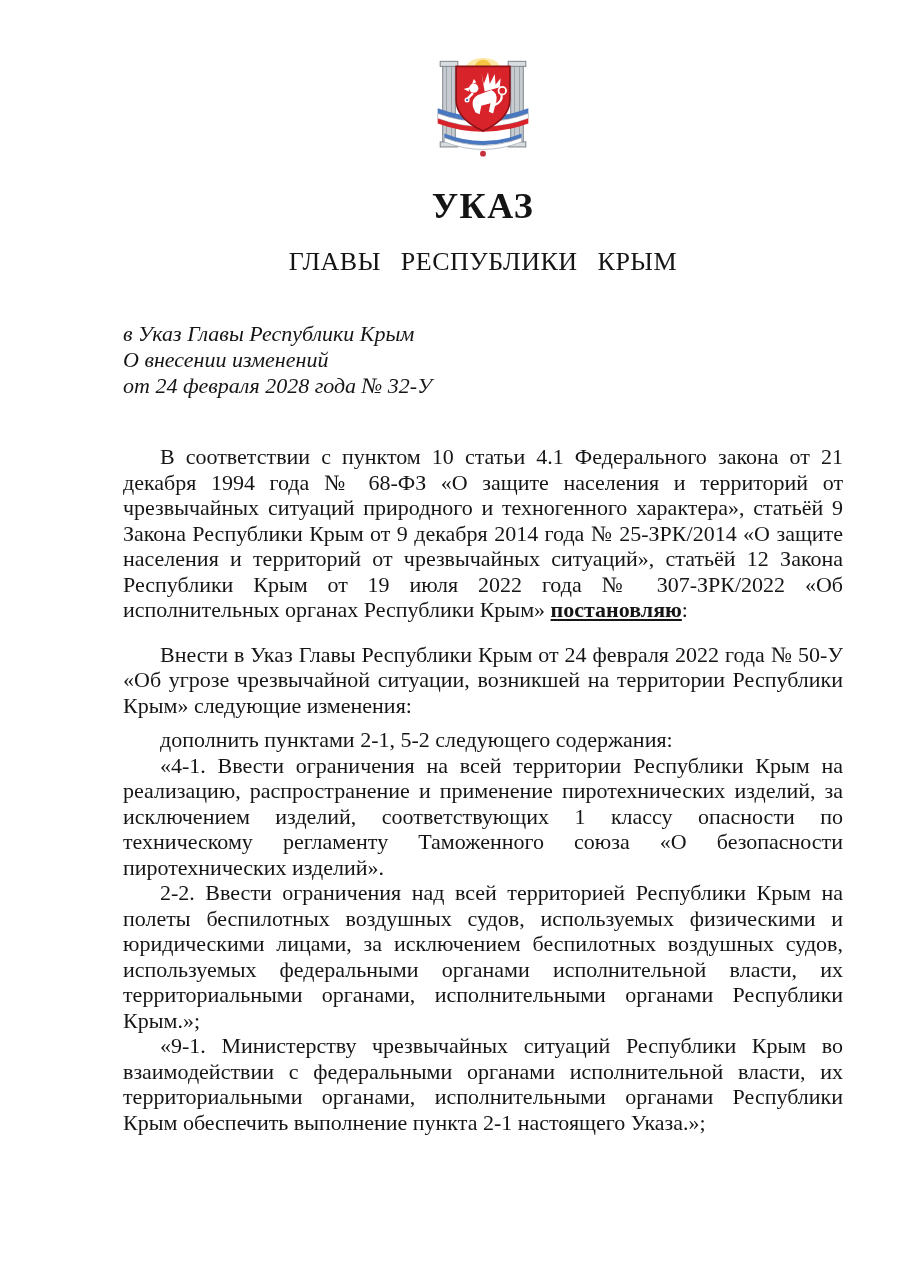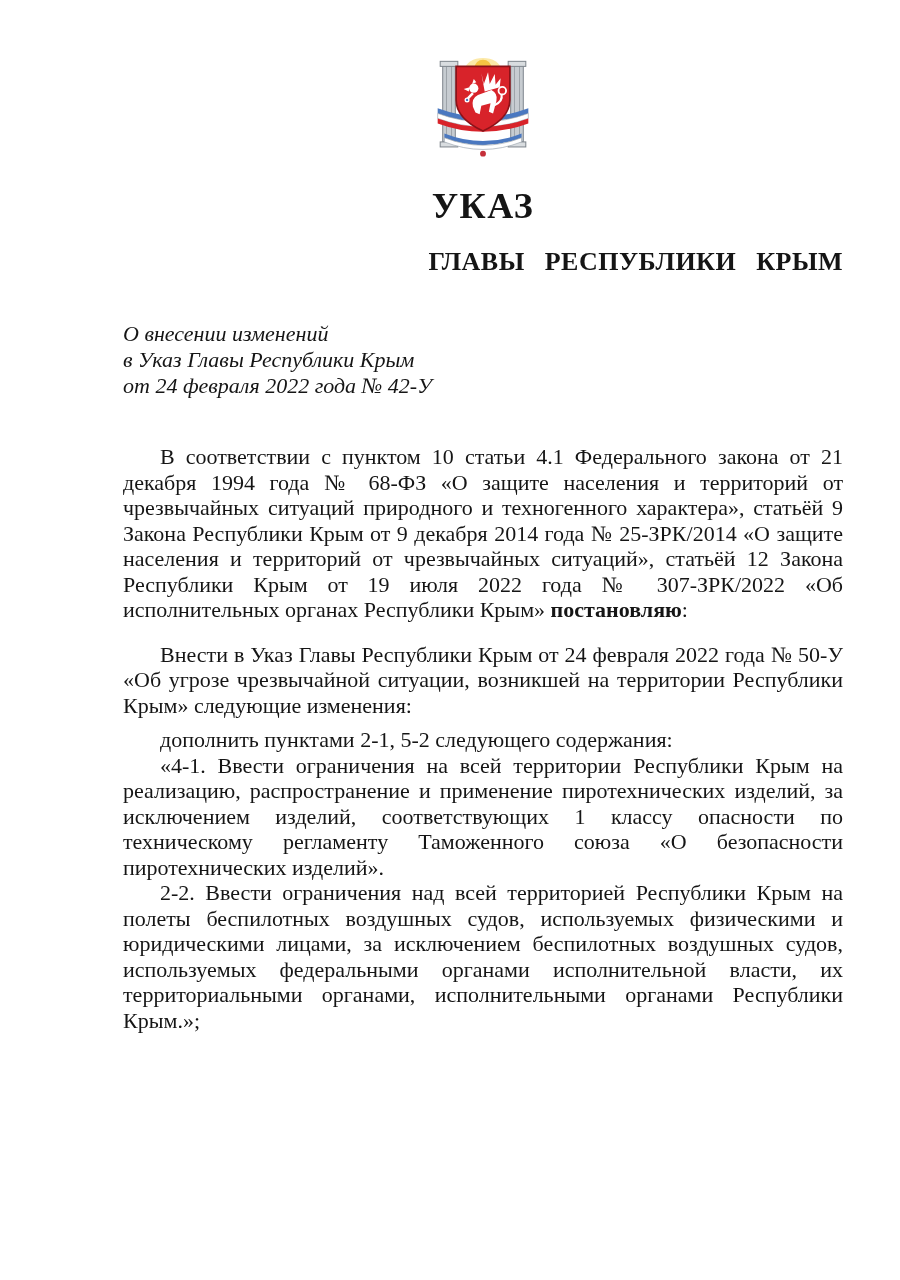--- a/index.html
+++ b/index.html
@@ -27,23 +27,23 @@
   }
   .doc-title {
     margin: 26px 0 0 0;
     text-align: center;
     font-size: 36px;
     font-weight: bold;
     letter-spacing: 1.5px;
   }
   .doc-subtitle {
     margin: 20px 0 0 0;
-    text-align: right;
+    text-align: center;
     font-size: 26px;
-    font-weight: bold;
+    font-weight: normal;
     letter-spacing: 0.5px;
     word-spacing: 13px;
   }
   .subject {
     margin-top: 44px;
     font-style: italic;
     font-size: 22px;
     line-height: 26px;
   }
   .subject div { margin: 0; }
@@ -51,21 +51,21 @@
     margin: 0;
     font-size: 22px;
     line-height: 25.5px;
     text-align: justify;
     text-align-last: left;
     text-indent: 37px;
   }
   .body-text p.first  { margin-top: 45px; }
   .body-text p.gap-lg { margin-top: 19px; }
   .body-text p.gap-sm { margin-top: 9px; }
-  .body-text b { font-weight: bold; }
+  .body-text b { font-weight: bold; text-decoration: underline; }
 </style>
 </head>
 <body>
 
 <div class="page">
 
   <div class="emblem-wrap">
     <svg width="94" height="103" viewBox="0 0 112 122" xmlns="http://www.w3.org/2000/svg">
 
       <g>
@@ -113,27 +113,28 @@
         <path d="M10,97 Q56,115 102,97 L102,102 Q56,120 10,102 Z" fill="#ffffff" stroke="#9aa4ad" stroke-width="0.8"></path>
         <circle cx="56" cy="116" r="3.5" fill="#c5303a"></circle>
       </g>
     </svg>
   </div>
 
   <h1 class="doc-title">УКАЗ</h1>
   <h2 class="doc-subtitle">ГЛАВЫ РЕСПУБЛИКИ КРЫМ</h2>
 
   <div class="subject">
+    <div>в Указ Главы Республики Крым</div>
     <div>О внесении изменений</div>
-    <div>в Указ Главы Республики Крым</div>
-    <div>от 24 февраля 2022 года № 42-У</div>
+    <div>от 24 февраля 2028 года № 32-У</div>
   </div>
 
   <div class="body-text">
     <p class="first"><span>В соответствии с пунктом 10 статьи 4.1 Федерального закона от 21 декабря 1994 года № 68-ФЗ «О защите населения и территорий от чрезвычайных ситуаций природного и техногенного характера», статьёй 9 Закона Республики Крым от 9 декабря 2014 года № 25-ЗРК/2014 «О защите населения и территорий от чрезвычайных ситуаций», статьёй 12 Закона Республики Крым от 19 июля 2022 года № 307-ЗРК/2022 «Об исполнительных органах Республики Крым» </span><b>постановляю</b><span>:</span></p>
 
     <p class="gap-lg">Внести в Указ Главы Республики Крым от 24 февраля 2022 года № 50-У «Об угрозе чрезвычайной ситуации, возникшей на территории Республики Крым» следующие изменения:</p>
     <p class="gap-sm">дополнить пунктами 2-1, 5-2 следующего содержания:</p>
     <p>«4-1. Ввести ограничения на всей территории Республики Крым на реализацию, распространение и применение пиротехнических изделий, за исключением изделий, соответствующих 1 классу опасности по техническому регламенту Таможенного союза «О безопасности пиротехнических изделий».</p>
     <p>2-2. Ввести ограничения над всей территорией Республики Крым на полеты беспилотных воздушных судов, используемых физическими и юридическими лицами, за исключением беспилотных воздушных судов, используемых федеральными органами исполнительной власти, их территориальными органами, исполнительными органами Республики Крым.»;</p>
+    <p>«9-1. Министерству чрезвычайных ситуаций Республики Крым во взаимодействии с федеральными органами исполнительной власти, их территориальными органами, исполнительными органами Республики Крым обеспечить выполнение пункта 2-1 настоящего Указа.»;</p>
   </div>
 
 </div>
 
 </body></html>

